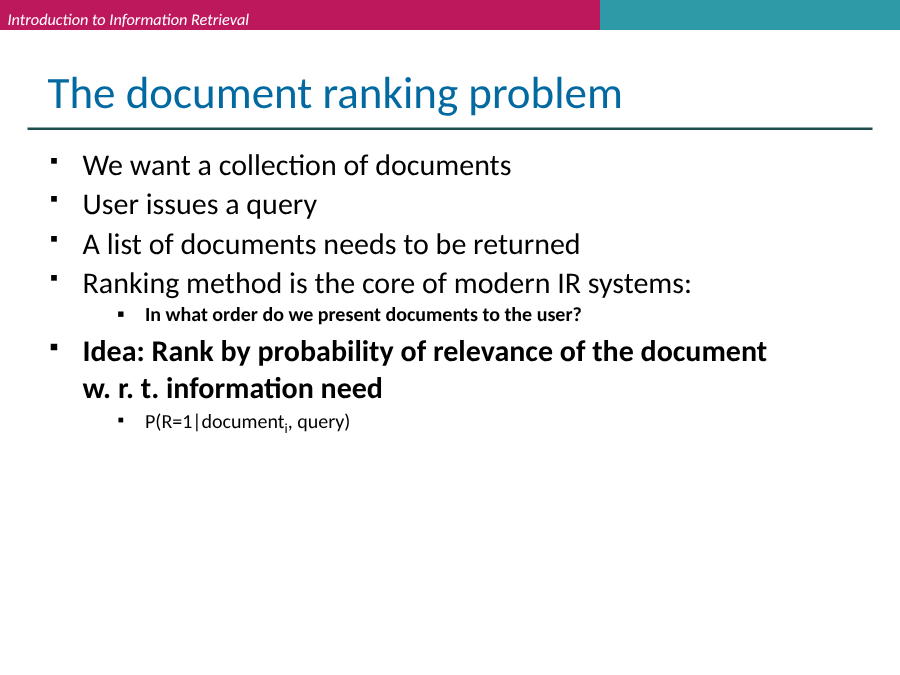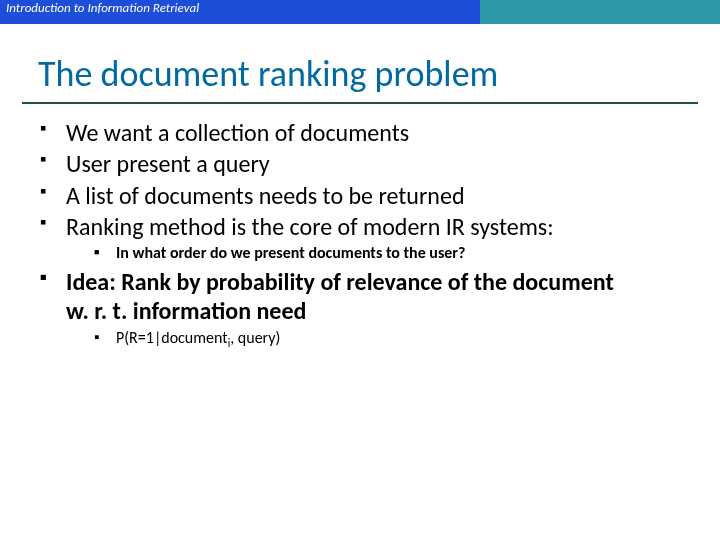--- a/index.html
+++ b/index.html
@@ -21,23 +21,23 @@
   .header-bar {
     position: relative;
     height: 24px;
     width: 100%;
   }
   .header-left {
     position: absolute;
     left: 0; top: 0;
     height: 24px;
     width: 576px;
-    background: #1d4ed8;
+    background: #be185d;
     display: flex;
-    align-items: flex-start;
+    align-items: flex-end;
   }
   .header-left span {
     color: #fff;
     font-style: italic;
     font-size: 13px;
     padding-left: 6px;
     font-family: Calibri, Arial, sans-serif;
   }
   .header-right {
     position: absolute;
@@ -123,21 +123,21 @@
     </div>
     <div class="header-right"></div>
   </div>
 
   <div class="title">The document ranking problem</div>
   <div class="title-rule"></div>
 
   <div class="content">
     <ul class="lvl1">
       <li>We want a collection of documents</li>
-      <li>User present a query</li>
+      <li>User issues a query</li>
       <li>A list of documents needs to be returned</li>
       <li>
         <span>Ranking method is the core of modern IR systems:</span>
         <ul class="lvl2">
           <li>In what order do we present documents to the user?</li>
         </ul>
       </li>
       <li class="bold">
         <span>Idea:</span><span> Rank by probability of relevance of the document w. r. t. information need</span>
         <ul class="lvl2 normalwt">

